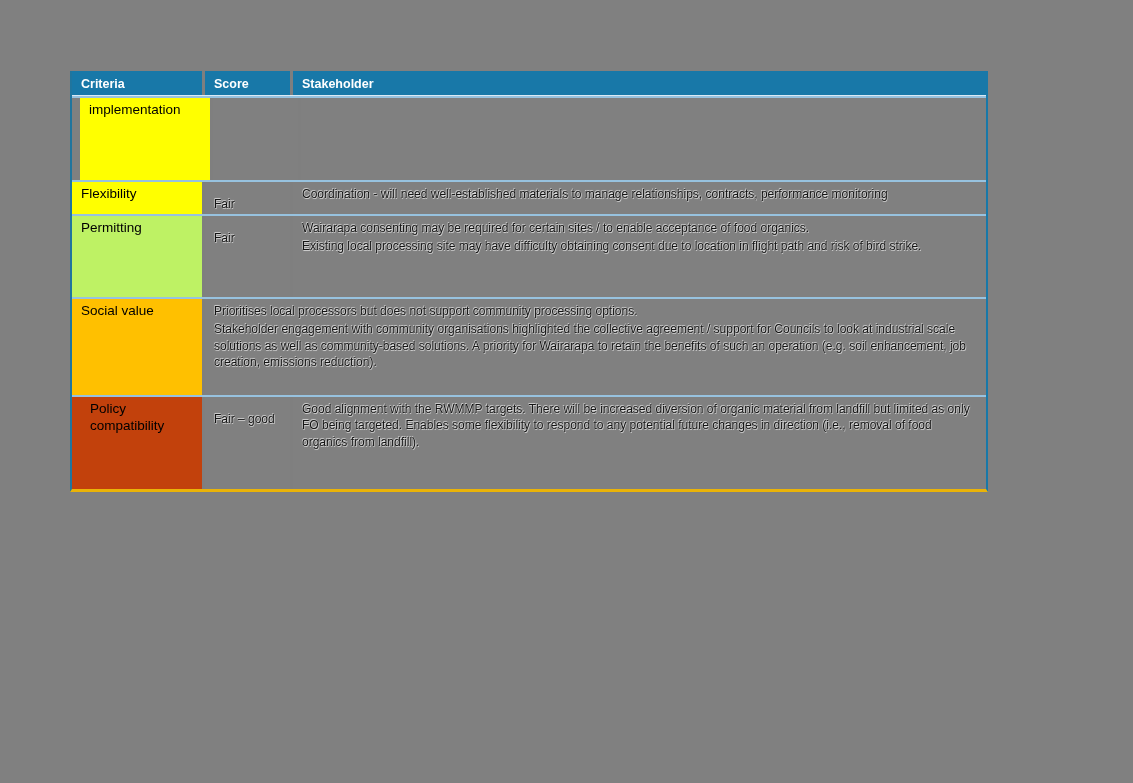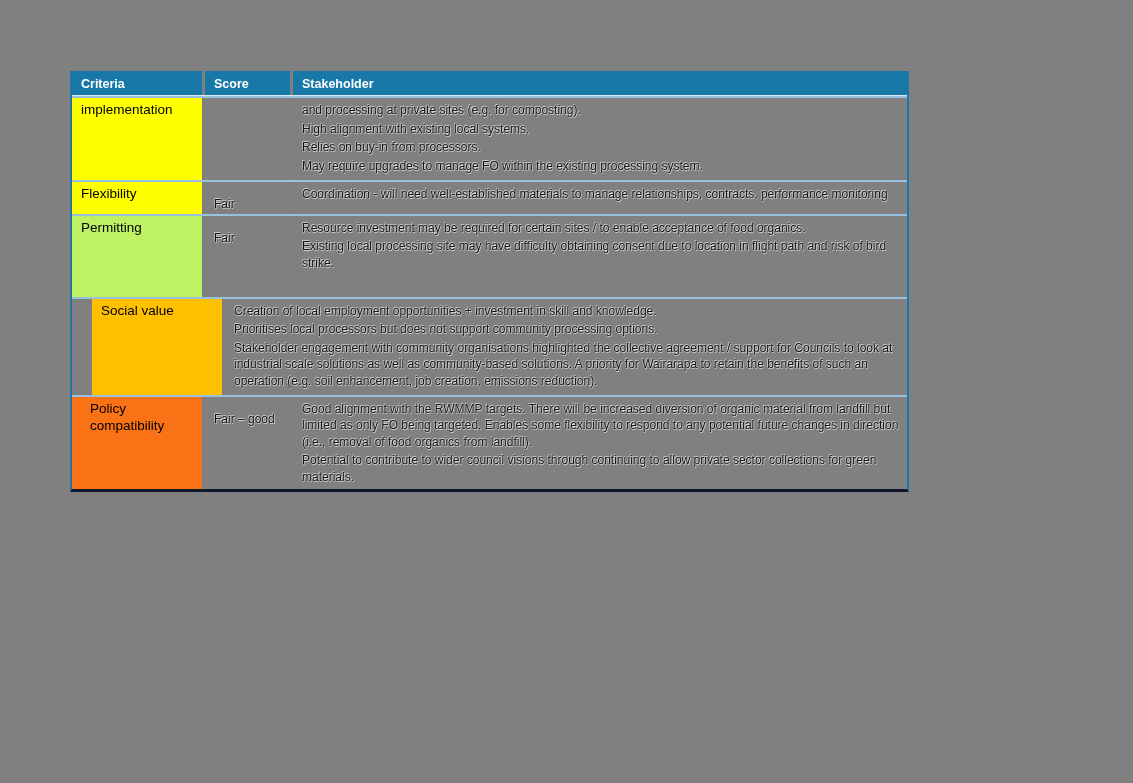--- a/index.html
+++ b/index.html
@@ -6,25 +6,25 @@
   body{
     width:1133px;height:783px;
     background:#808080;
     font-family:"Liberation Sans", sans-serif;
     position:relative;
     overflow:hidden;
   }
   .eval-table{
     position:absolute;
     left:70px;top:71px;
-    width:839px;
+    width:918px;
     box-sizing:border-box;
     border-left:2px solid #20759E;
     border-right:2px solid #1878A8;
-    border-bottom:3px solid #0f172a;
+    border-bottom:3px solid #eab308;
   }
   .t-row{
     display:flex;
     align-items:stretch;
     border-top:2px solid rgba(152,197,228,0.95);
   }
   .t-row.header{
     border-top:none;
     background:#1878A8;
     min-height:24px;
@@ -73,21 +73,21 @@
     display:block;
     margin-top:12px;
     line-height:16.5px;
   }
   .criteria-text{
     display:block;
     margin-top:1px;
     line-height:17px;
   }
   
-  .t-row.r0{min-height:82px;}
+  .t-row.r0{min-height:82px;padding-left:8px;}
   .t-row.r1{min-height:20px;justify-content:space-between;}
   .t-row.r2{min-height:81px;}
   .t-row.r3{min-height:96px;}
   .t-row.r4{min-height:92px;}
 </style>
 </head>
 <body style="background-color: rgb(128, 128, 128);">
 
 <div class="eval-table">
 
@@ -97,26 +97,20 @@
     <div class="cell col-eval">Stakeholder</div>
   </div>
 
   <div class="t-row r0">
     <div class="cell col-criteria" style="background-color: rgb(255, 255, 0);">
       <span class="criteria-text">implementation</span>
     </div>
     <div class="cell col-score">
       <span class="score-text halo"></span>
     </div>
-    <div class="cell col-eval halo">
-      <p>and processing at private sites (e.g. for composting).</p>
-      <p>High alignment with existing local systems.</p>
-      <p>Relies on buy-in from processors.</p>
-      <p>May require upgrades to manage FO within the existing processing system.</p>
-    </div>
   </div>
 
   <div class="t-row r1">
     <div class="cell col-criteria" style="background-color: rgb(255, 255, 0);">
       <span class="criteria-text">Flexibility</span>
     </div>
     <div class="cell col-score">
       <span class="score-text halo">Fair</span>
     </div>
     <div class="cell col-eval halo">
@@ -125,42 +119,40 @@
   </div>
 
   <div class="t-row r2">
     <div class="cell col-criteria" style="background-color: #bef264;">
       <span class="criteria-text">Permitting</span>
     </div>
     <div class="cell col-score">
       <span class="score-text halo">Fair</span>
     </div>
     <div class="cell col-eval halo">
-      <p>Resource investment may be required for certain sites / to enable acceptance of food organics.</p>
+      <p>Wairarapa consenting may be required for certain sites / to enable acceptance of food organics.</p>
       <p>Existing local processing site may have difficulty obtaining consent due to location in flight path and risk of bird strike.</p>
     </div>
   </div>
 
   <div class="t-row r3">
-    <div class="cell col-criteria" style="background-color: rgb(255, 192, 0); margin-left: 20px;">
+    <div class="cell col-criteria" style="background-color: rgb(255, 192, 0);">
       <span class="criteria-text">Social value</span>
     </div>
     <div class="cell col-eval halo">
-      <p>Creation of local employment opportunities + investment in skill and knowledge.</p>
       <p>Prioritises local processors but does not support community processing options.</p>
       <p>Stakeholder engagement with community organisations highlighted the collective agreement / support for Councils to look at industrial scale solutions as well as community-based solutions. A priority for Wairarapa to retain the benefits of such an operation (e.g. soil enhancement, job creation, emissions reduction).</p>
     </div>
   </div>
 
   <div class="t-row r4">
-    <div class="cell col-criteria" style="background-color: #f97316; padding-left: 18px;">
+    <div class="cell col-criteria" style="background-color: #c2410c; padding-left: 18px;">
       <span class="criteria-text">Policy compatibility</span>
     </div>
     <div class="cell col-score">
       <span class="score-text halo">Fair – good</span>
     </div>
     <div class="cell col-eval halo">
       <p>Good alignment with the RWMMP targets. There will be increased diversion of organic material from landfill but limited as only FO being targeted. Enables some flexibility to respond to any potential future changes in direction (i.e., removal of food organics from landfill).</p>
-      <p>Potential to contribute to wider council visions through continuing to allow private sector collections for green materials.</p>
     </div>
   </div>
 
 </div>
 
 </body></html>

